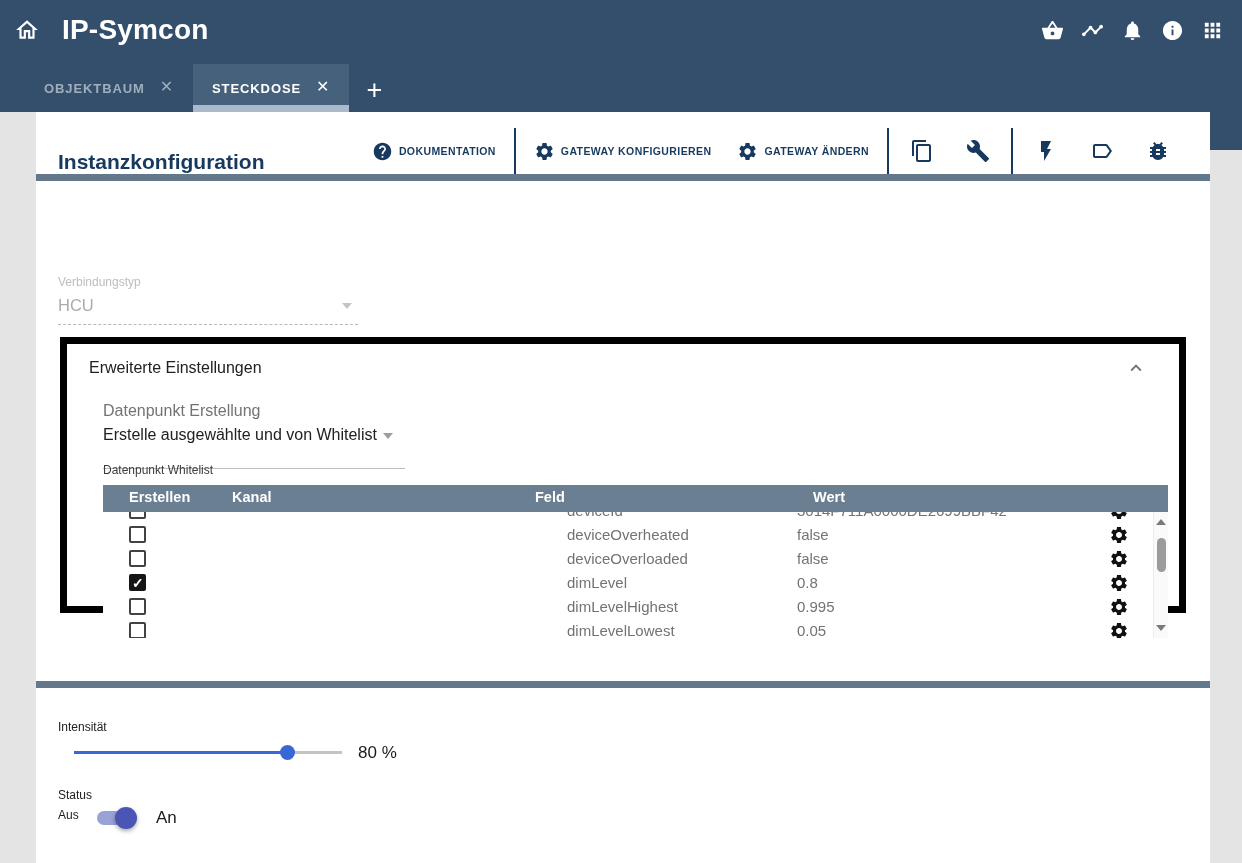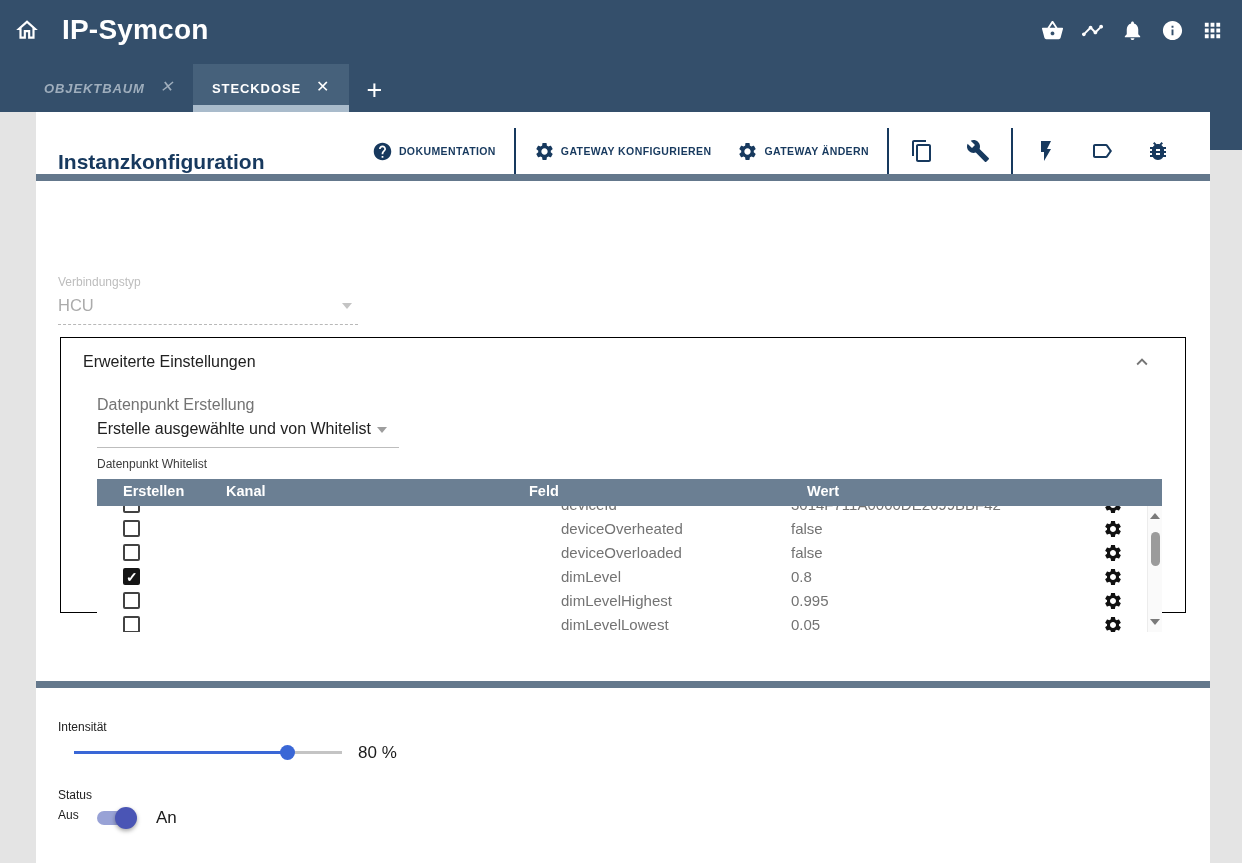--- a/index.html
+++ b/index.html
@@ -19,21 +19,21 @@
   .header .app-title{font-size:28px;font-weight:bold;margin-left:22px;letter-spacing:.2px;}
   .header-actions{margin-left:auto;display:flex;align-items:center;gap:17px;margin-right:18px;}
   .hdr-ic{width:23px;height:23px;cursor:pointer;}
   .hdr-ic svg{width:100%;height:100%;}
 
   
   .tabbar{position:absolute;left:0;top:60px;width:1242px;height:52px;background:var(--header-bg);
     display:flex;align-items:flex-end;}
   .tab{height:48px;margin-top:4px;display:flex;align-items:center;gap:15px;padding:0 19px;
     font-size:13px;font-weight:bold;letter-spacing:.9px;color:#9FAEBD;position:relative;cursor:pointer;}
-  .tab:first-child{margin-left:25px;font-style:italic;}
+  .tab:first-child{margin-left:25px;}
   .tab.active{background:var(--active-tab-bg);color:#FFF;}
   .tab.active::after{content:'';position:absolute;left:0;right:0;bottom:0;height:7px;background:var(--tab-indicator);}
   .tab .close-x{font-size:16px;font-weight:normal;line-height:1;padding-bottom:2px;cursor:pointer;}
   .add-tab{color:#fff;font-size:27px;font-weight:300;margin-left:17px;align-self:center;margin-top:8px;cursor:pointer;line-height:1;}
   .corner-block{position:absolute;left:1210px;top:112px;width:32px;height:38px;background:var(--header-bg);}
 
   
   .toolbar{position:absolute;left:36px;top:112px;width:1174px;height:62px;background:#fff;
     display:flex;align-items:flex-end;}
   .toolbar-title{margin-left:22px;font-size:21px;font-weight:bold;color:var(--accent-navy);}
@@ -52,26 +52,26 @@
   
   .main{position:absolute;left:36px;top:181px;width:1174px;height:500px;background:#fff;}
   .field{position:absolute;left:22px;width:300px;}
   .field .f-label{font-size:12px;color:#BDBDBD;}
   .field .f-value{font-size:16.5px;color:#ABABAB;margin-top:7px;padding-bottom:9px;
     border-bottom:1px dashed #B8B8B8;position:relative;}
   #field-device{top:31px;} #field-conn{top:94px;}
   .caret{position:absolute;right:6px;top:7px;width:0;height:0;
     border-left:5px solid transparent;border-right:5px solid transparent;border-top:6px solid #C4C4C4;}
 
-  .panel{position:absolute;left:24px;top:156px;width:1126px;height:276px;border:1px solid #000000;background:#fff;}
+  .panel{position:absolute;left:24px;top:156px;width:1126px;height:276px;border:7px solid #000000;background:#fff;}
   .panel-title{position:absolute;left:22px;top:15px;font-size:16px;color:#212121;}
   .panel-chevron{position:absolute;right:32px;top:13px;width:22px;height:22px;color:#757575;cursor:pointer;}
   .dp-group{position:absolute;left:36px;top:58px;width:302px;}
   .dp-group .f-label{font-size:16px;color:#737373;}
-  .dp-group .f-value{font-size:16px;color:#212121;margin-top:6px;padding-bottom:9px;
+  .dp-group .f-value{font-size:16px;color:#212121;margin-top:6px;padding-bottom:24px;
     border-bottom:1px solid #BDBDBD;position:relative;cursor:pointer;}
   .dp-group .caret{border-top-color:#9E9E9E;right:12px;}
   .wl-label{position:absolute;left:36px;top:119px;font-size:12px;color:#3C3C3C;}
 
   
   .wtable{position:absolute;left:36px;top:141px;width:1065px;}
   .thead{position:relative;height:27px;background:var(--table-header-bg);color:#fff;font-size:14.5px;font-weight:bold;}
   .thead span{position:absolute;top:4px;}
   .h-erstellen{left:26px;} .h-kanal{left:129px;} .h-feld{left:432px;} .h-wert{left:710px;}
   .tbody{position:relative;height:126px;overflow:hidden;background:#fff;}

